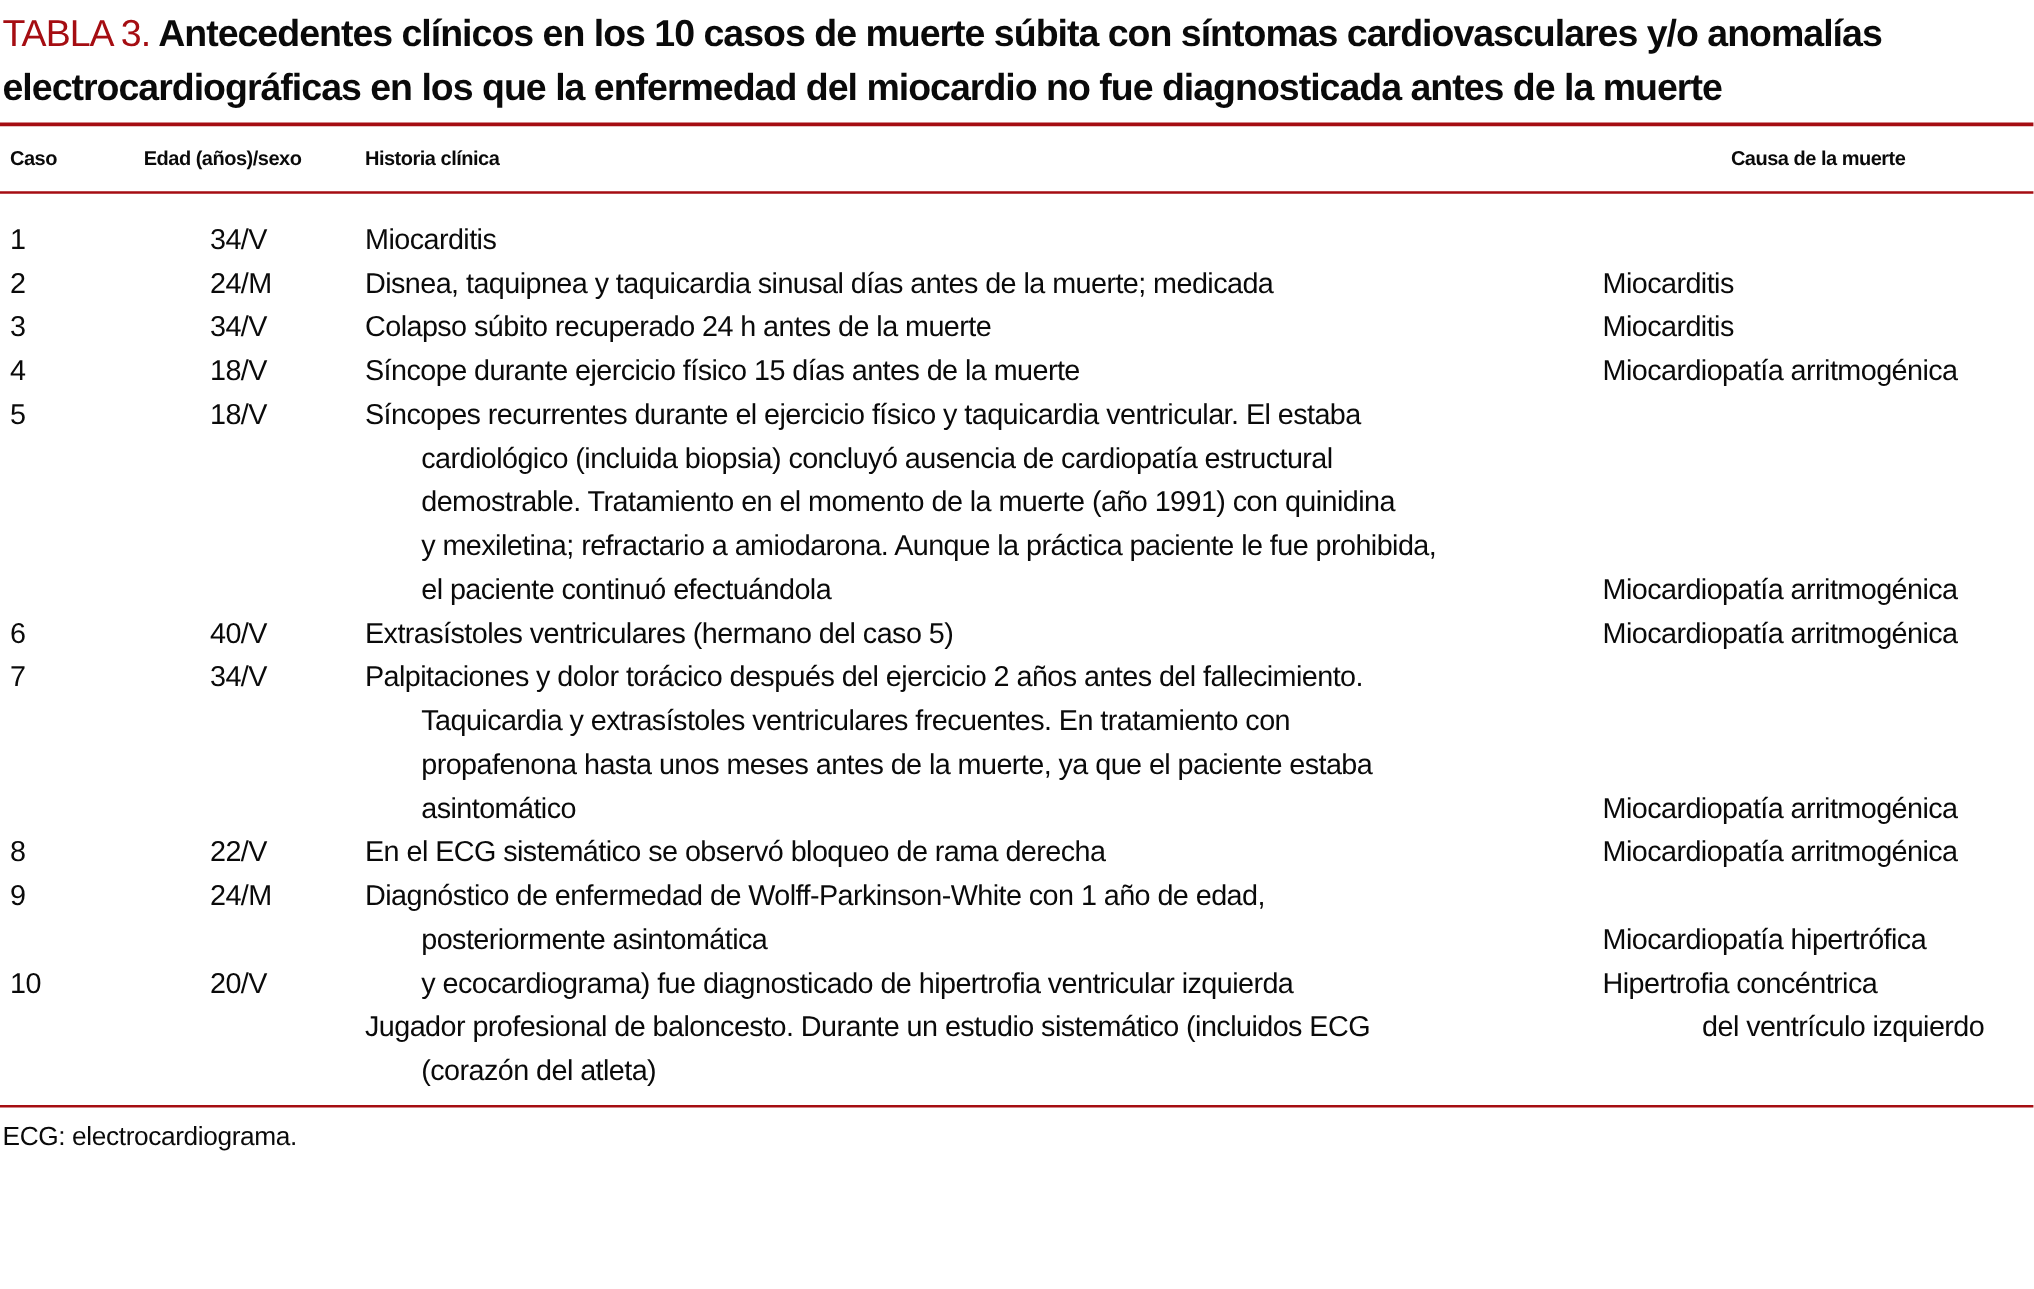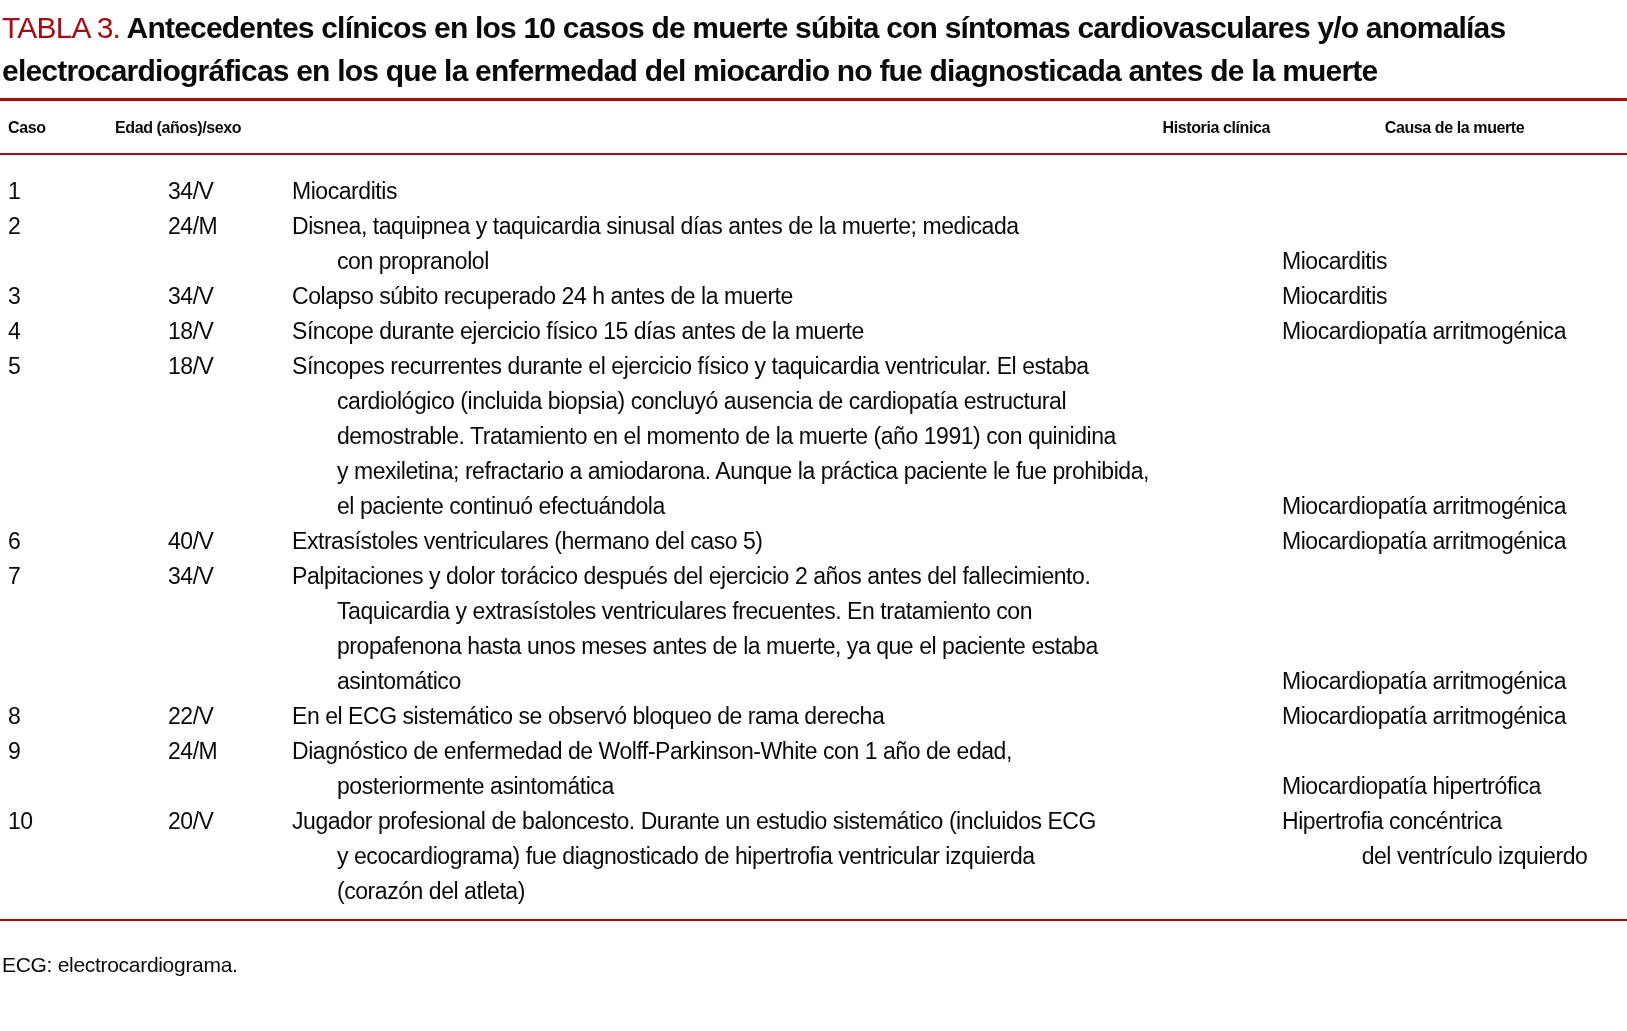--- a/index.html
+++ b/index.html
@@ -39,21 +39,21 @@
   
   .header-row{
     padding:14px 0 12px 0;
     font-weight:bold;
     font-size:16px;
     letter-spacing:-0.4px;
     line-height:26px;
   }
   .h-caso{padding-left:8px;}
   .h-edad{margin-left:-45px;}
-  .h-historia{text-align:right;margin-right:12px;}
+  .h-historia{text-align:left;margin-right:12px;}
   .h-causa{text-align:center;}
   
   .tbody{
     padding-top:19px;
     font-size:23px;
     letter-spacing:-0.45px;
     line-height:35px;
   }
   .tline{white-space:nowrap;line-height:35px;}
   .cell-caso{padding-left:8px;}
@@ -63,21 +63,20 @@
   .cell-causa.bottom{justify-content:flex-end;}
   .cell-causa.top{justify-content:flex-start;}
   .cell-causa .tline.cont{padding-left:40px;text-align:center;}
   
   .footnote-rule{margin-top:10px;}
   .footnote{
     padding:11px 0 0 2px;
     font-size:21px;
     letter-spacing:-0.3px;
     line-height:26px;
-    margin-top:20px;
   }
 </style>
 </head>
 <body>
 
 <div class="page">
 
   <div class="title">
     <div><span class="tbl-num">TABLA 3.</span> <span>Antecedentes clínicos en los 10 casos de muerte súbita con síntomas cardiovasculares y/o anomalías</span></div>
     <div>electrocardiográficas en los que la enfermedad del miocardio no fue diagnosticada antes de la muerte</div>
@@ -100,21 +99,20 @@
         <div class="cell-edad">34/V</div>
         <div class="cell-causa bottom">
           <div class="tline">Miocarditis</div>
         </div>
       </div>
       <div class="grid-row">
         <div class="cell-caso">2</div>
         <div class="cell-edad">24/M</div>
         <div class="cell-historia">
           <div class="tline">Disnea, taquipnea y taquicardia sinusal días antes de la muerte; medicada</div>
-          <div class="tline cont">con propranolol</div>
         </div>
         <div class="cell-causa bottom">
           <div class="tline">Miocarditis</div>
         </div>
       </div>
       <div class="grid-row">
         <div class="cell-caso">3</div>
         <div class="cell-edad">34/V</div>
         <div class="cell-historia">
           <div class="tline">Colapso súbito recuperado 24 h antes de la muerte</div>
@@ -188,22 +186,22 @@
           <div class="tline cont">posteriormente asintomática</div>
         </div>
         <div class="cell-causa bottom">
           <div class="tline">Miocardiopatía hipertrófica</div>
         </div>
       </div>
       <div class="grid-row">
         <div class="cell-caso">10</div>
         <div class="cell-edad">20/V</div>
         <div class="cell-historia">
+          <div class="tline cont">y ecocardiograma) fue diagnosticado de hipertrofia ventricular izquierda</div>
           <div class="tline">Jugador profesional de baloncesto. Durante un estudio sistemático (incluidos ECG</div>
-          <div class="tline cont">y ecocardiograma) fue diagnosticado de hipertrofia ventricular izquierda</div>
           <div class="tline cont">(corazón del atleta)</div>
         </div>
         <div class="cell-causa top">
           <div class="tline">Hipertrofia concéntrica</div>
           <div class="tline cont">del ventrículo izquierdo</div>
         </div>
       </div>
     </div>
 
   <div class="rule rule-bottom footnote-rule"></div>

